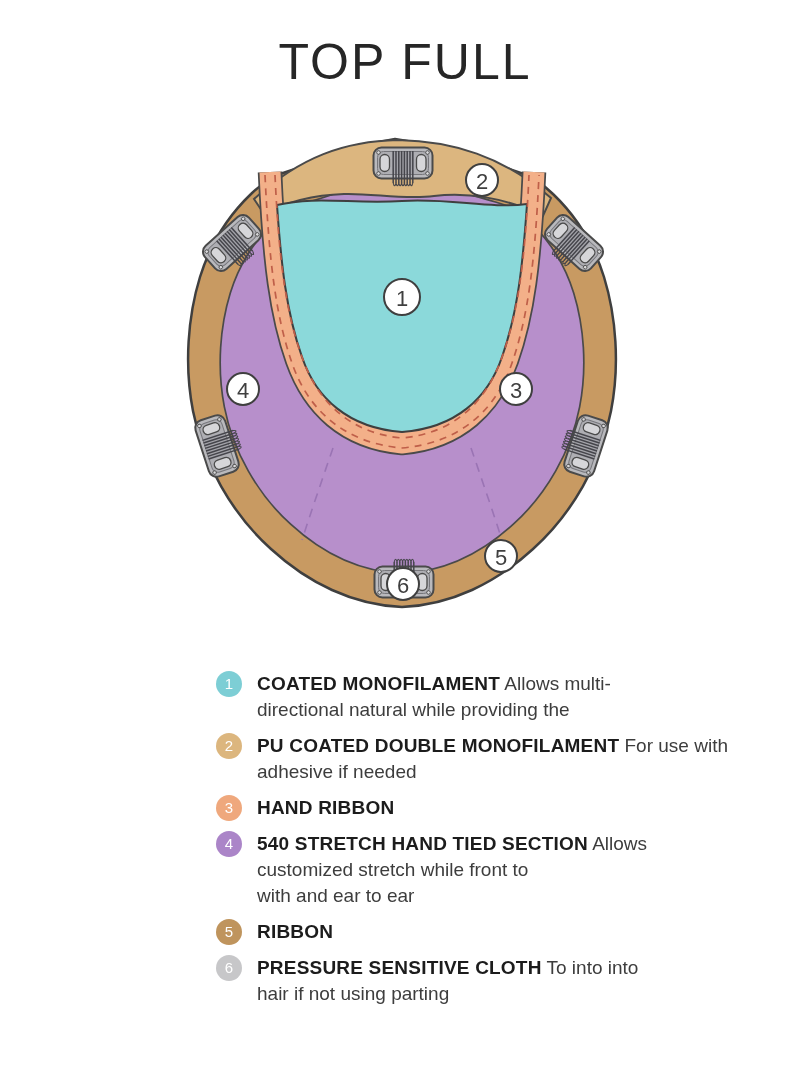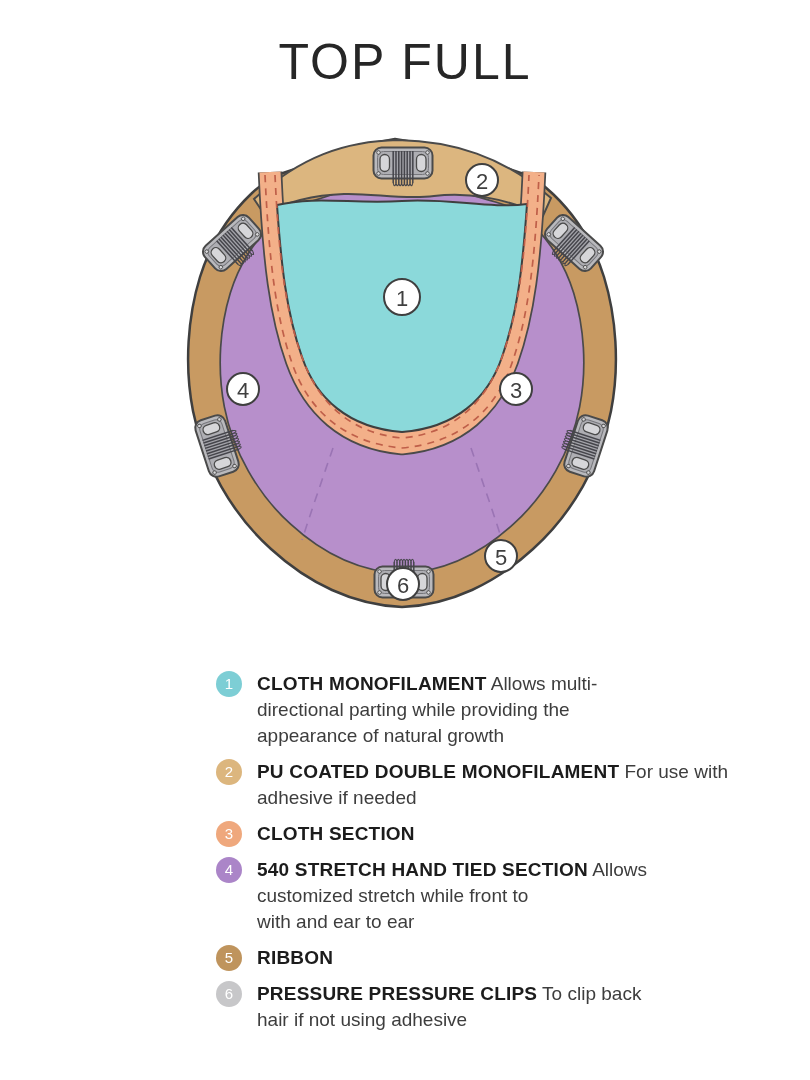--- a/index.html
+++ b/index.html
@@ -171,37 +171,37 @@
     </g>
     <g>
       <circle cx="403" cy="584" r="16" fill="#ffffff" stroke="#3f3f3f" stroke-width="2"></circle>
       <text class="callout-num" x="403" y="585" text-anchor="middle" dominant-baseline="central">6</text>
     </g>
   </svg>
 
   <div class="legend">
       <div class="legend-row">
         <span class="badge" style="background: rgb(125, 206, 213);">1</span>
-        <p class="legend-text"><strong>CLOTH MONOFILAMENT</strong> <span>Allows multi-</span><br><span>directional parting while providing the</span><br><span>appearance of natural growth</span></p>
+        <p class="legend-text"><strong>COATED MONOFILAMENT</strong> <span>Allows multi-</span><br><span>directional natural while providing the</span><br></p>
       </div>
       <div class="legend-row">
         <span class="badge" style="background: rgb(220, 182, 126);">2</span>
         <p class="legend-text"><strong>PU COATED DOUBLE MONOFILAMENT</strong> <span>For use with adhesive if needed</span></p>
       </div>
       <div class="legend-row">
         <span class="badge" style="background: rgb(239, 168, 125);">3</span>
-        <p class="legend-text"><strong>CLOTH SECTION</strong></p>
+        <p class="legend-text"><strong>HAND RIBBON</strong></p>
       </div>
       <div class="legend-row">
         <span class="badge" style="background: rgb(171, 133, 200);">4</span>
         <p class="legend-text"><strong>540 STRETCH HAND TIED SECTION</strong> <span>Allows</span><br><span>customized stretch while front to</span><br><span>with and ear to ear</span></p>
       </div>
       <div class="legend-row">
         <span class="badge" style="background: rgb(191, 148, 93);">5</span>
         <p class="legend-text"><strong>RIBBON</strong></p>
       </div>
       <div class="legend-row">
         <span class="badge" style="background: rgb(199, 199, 201);">6</span>
-        <p class="legend-text"><strong>PRESSURE PRESSURE CLIPS</strong> <span>To clip back</span><br><span>hair if not using adhesive</span></p>
+        <p class="legend-text"><strong>PRESSURE SENSITIVE CLOTH</strong> <span>To into into</span><br><span>hair if not using parting</span></p>
       </div>
     </div>
 
 </div>
 
 </body></html>

